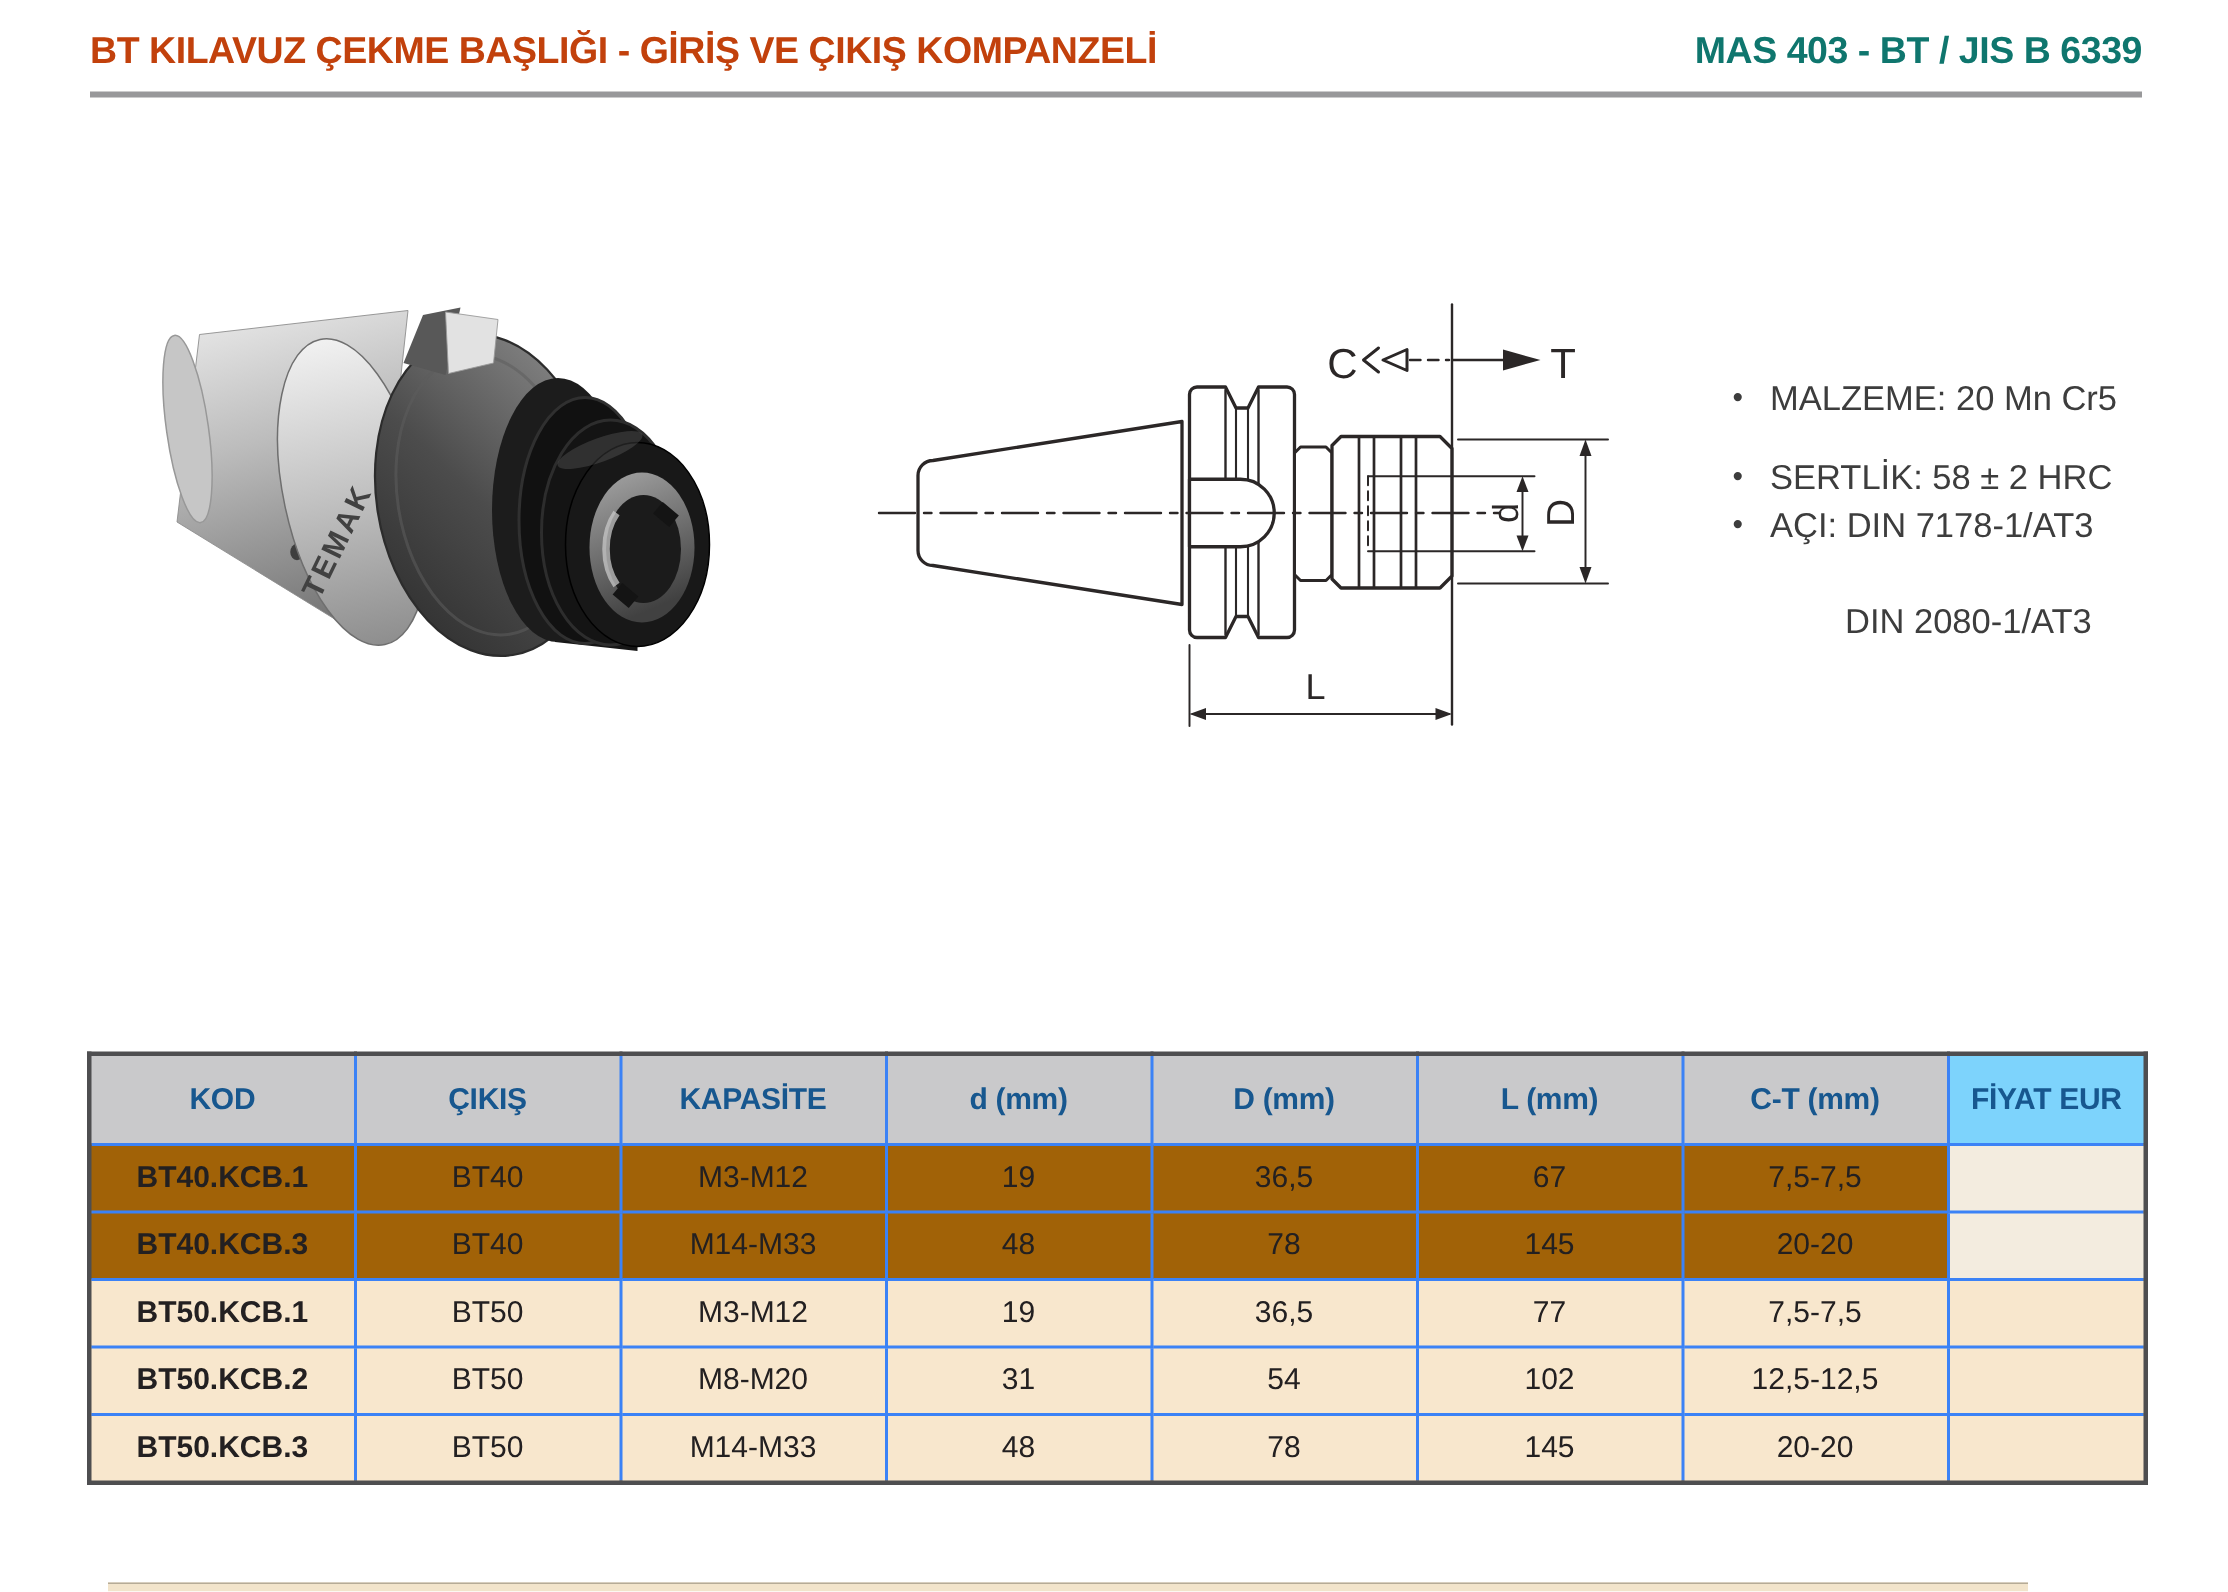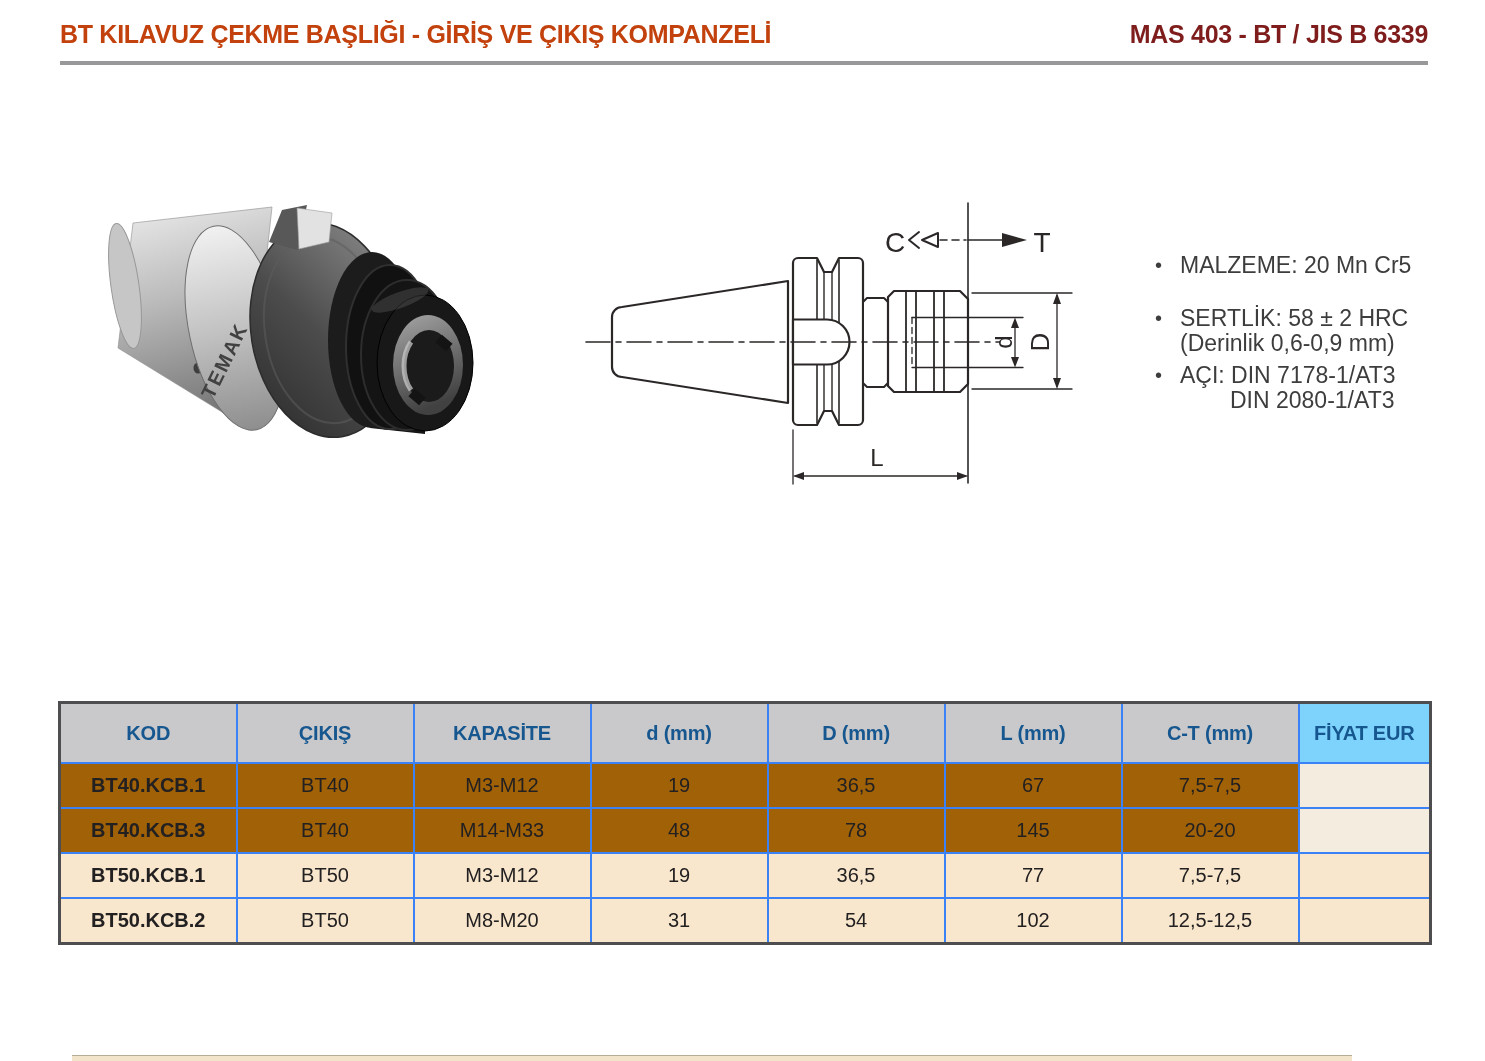--- a/index.html
+++ b/index.html
@@ -1,27 +1,27 @@
 <!DOCTYPE html>
 <html><head>
 <meta charset="utf-8">
 <style>
   html,body{margin:0;padding:0;background:#fff;}
   .page{position:relative;width:1485px;height:1061px;background:#ffffff;overflow:hidden;
         font-family:"Liberation Sans",sans-serif;color:#221e1f;}
   
   .title{position:absolute;left:60px;top:20px;font-size:25px;font-weight:700;letter-spacing:-0.3px;color:#c2410c;}
-  .standard{position:absolute;right:57px;top:20px;font-size:25px;font-weight:700;letter-spacing:-0.3px;color:#7f1d1d;}
+  .standard{position:absolute;right:57px;top:20px;font-size:25px;font-weight:700;letter-spacing:-0.3px;color:#0f766e;}
   .rule{position:absolute;left:60px;top:61px;width:1368px;height:4px;background:#98989a;}
   
   .specs{position:absolute;left:1155px;top:253px;width:320px;font-size:23px;line-height:25px;color:#3d3d3d;}
   .spec-line{display:flex;}
   .spec-line .bullet{width:25px;flex:0 0 25px;font-size:20px;}
   .indent1{padding-left:25px;}
-  .indent2{padding-left:75px;}
+  .indent2{padding-left:75px;margin-top:39px;}
   .mt28{margin-top:28px;}
   .mt7{margin-top:7px;}
   
   .photo-svg{position:absolute;left:85px;top:150px;width:490px;height:360px;}
   .draw-svg{position:absolute;left:580px;top:185px;width:545px;height:310px;}
   
   .spec-table{position:absolute;left:58px;top:701px;border-collapse:collapse;table-layout:fixed;width:1371px;
               border:3px solid #4e4e50;}
   .spec-table th,.spec-table td{border:2px solid #3b82f6;text-align:center;vertical-align:middle;padding:0;}
   .spec-table th{height:58px;background:#c9c9cb;color:#17578f;font-size:20px;font-weight:700;letter-spacing:-0.2px;}
@@ -152,21 +152,20 @@
 
   <div class="specs">
     <div class="spec-line">
       <span class="bullet">•</span>
       <span>MALZEME: 20 Mn Cr5</span>
     </div>
     <div class="spec-line mt28">
       <span class="bullet">•</span>
       <span>SERTLİK: 58 ± 2 HRC</span>
     </div>
-    <div class="indent1">(Derinlik 0,6-0,9 mm)</div>
     <div class="spec-line mt7">
       <span class="bullet">•</span>
       <span>AÇI: DIN 7178-1/AT3</span>
     </div>
     <div class="indent2">DIN 2080-1/AT3</div>
   </div>
 
   <table class="spec-table">
     <colgroup>
       <col style="width:177px">
@@ -224,17 +223,27 @@
       <tr class="bt50">
         <td class="kod">BT50.KCB.2</td>
         <td>BT50</td>
         <td>M8-M20</td>
         <td>31</td>
         <td>54</td>
         <td>102</td>
         <td>12,5-12,5</td>
         <td class="price"></td>
       </tr>
+      <tr class="bt50">
+        <td class="kod">BT50.KCB.3</td>
+        <td>BT50</td>
+        <td>M14-M33</td>
+        <td>48</td>
+        <td>78</td>
+        <td>145</td>
+        <td>20-20</td>
+        <td class="price"></td>
+      </tr>
     </tbody>
   </table>
 
   <div class="bottom-strip"></div>
 </div>
 
 </body></html>

